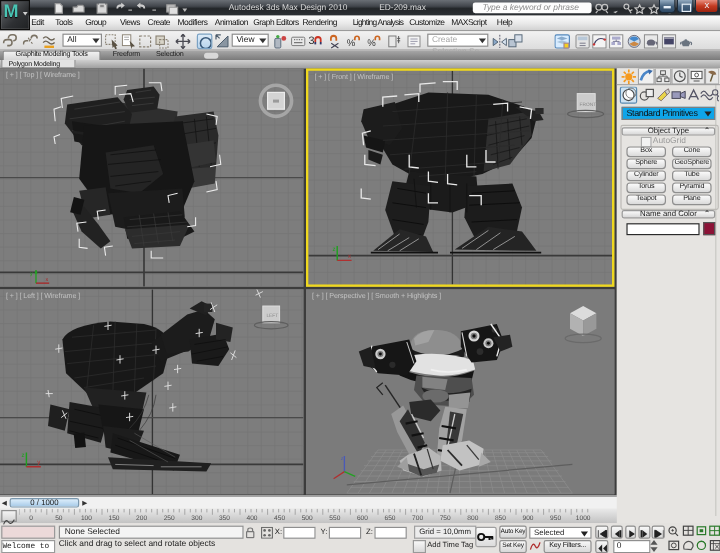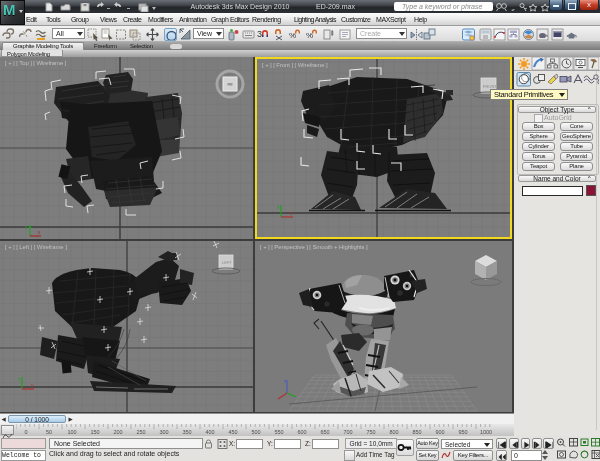--- a/index.html
+++ b/index.html
@@ -752,21 +752,21 @@
     <g transform="translate(68,1)">
         <path d="M1 8 Q3.5 4 6 8 Q8.5 12 11 8 M1 5 Q3.5 1 6 5 Q8.5 9 11 5" fill="none" stroke="#556" stroke-width="1"></path>
       </g>
     <g transform="translate(78,1)">
         <circle cx="3" cy="4" r="2.2" fill="none" stroke="#556" stroke-width="0.9"></circle>
         <circle cx="7" cy="9" r="2.2" fill="none" stroke="#556" stroke-width="0.9"></circle>
         <line x1="4.5" y1="5.5" x2="5.8" y2="7.5" stroke="#556" stroke-width="0.9"></line>
       </g>
   </svg>
 
-  <div class="abs" style="left:490px;top:88.5px;width:78px;height:11px;background:#fef9c3;border:1px solid #7f7f7f;font-size:7.5px;line-height:10px;padding-left:3px;color:#111;box-sizing:border-box;"><span style="letter-spacing:-0.3px;">Standard Primitives</span>
+  <div class="abs" style="left:518px;top:88.5px;width:78px;height:11px;background:#0ea5e9;border:1px solid #7f7f7f;font-size:7.5px;line-height:10px;padding-left:3px;color:#111;box-sizing:border-box;"><span style="letter-spacing:-0.3px;">Standard Primitives</span>
     <span style="position:absolute;right:2px;top:3.5px;width:0;height:0;border-left:3px solid transparent;border-right:3px solid transparent;border-top:4px solid #222;"></span></div>
 
   <div class="abs" style="left:517px;top:104px;width:80px;height:69px;border:1px solid #bcbab6;border-radius:2px;"></div>
   <div class="rollhead" style="left:518px;top:105.5px;width:78px;">Object Type <span style="position:absolute;right:3px;top:0;">⌃</span></div>
   <div class="abs" style="left:534px;top:114px;width:6.5px;height:6.5px;background:#f2f2f2;border:1px solid #aaa;"></div>
   <div class="abs" style="left:544px;top:113.5px;font-size:7px;color:#9a9a9a;">AutoGrid</div>
   <div class="pbtn" style="left:522px;top:122px;">Box</div>
     <div class="pbtn" style="left:560px;top:122px;">Cone</div>
   <div class="pbtn" style="left:522px;top:132px;">Sphere</div>
     <div class="pbtn" style="left:560px;top:132px;">GeoSphere</div>

